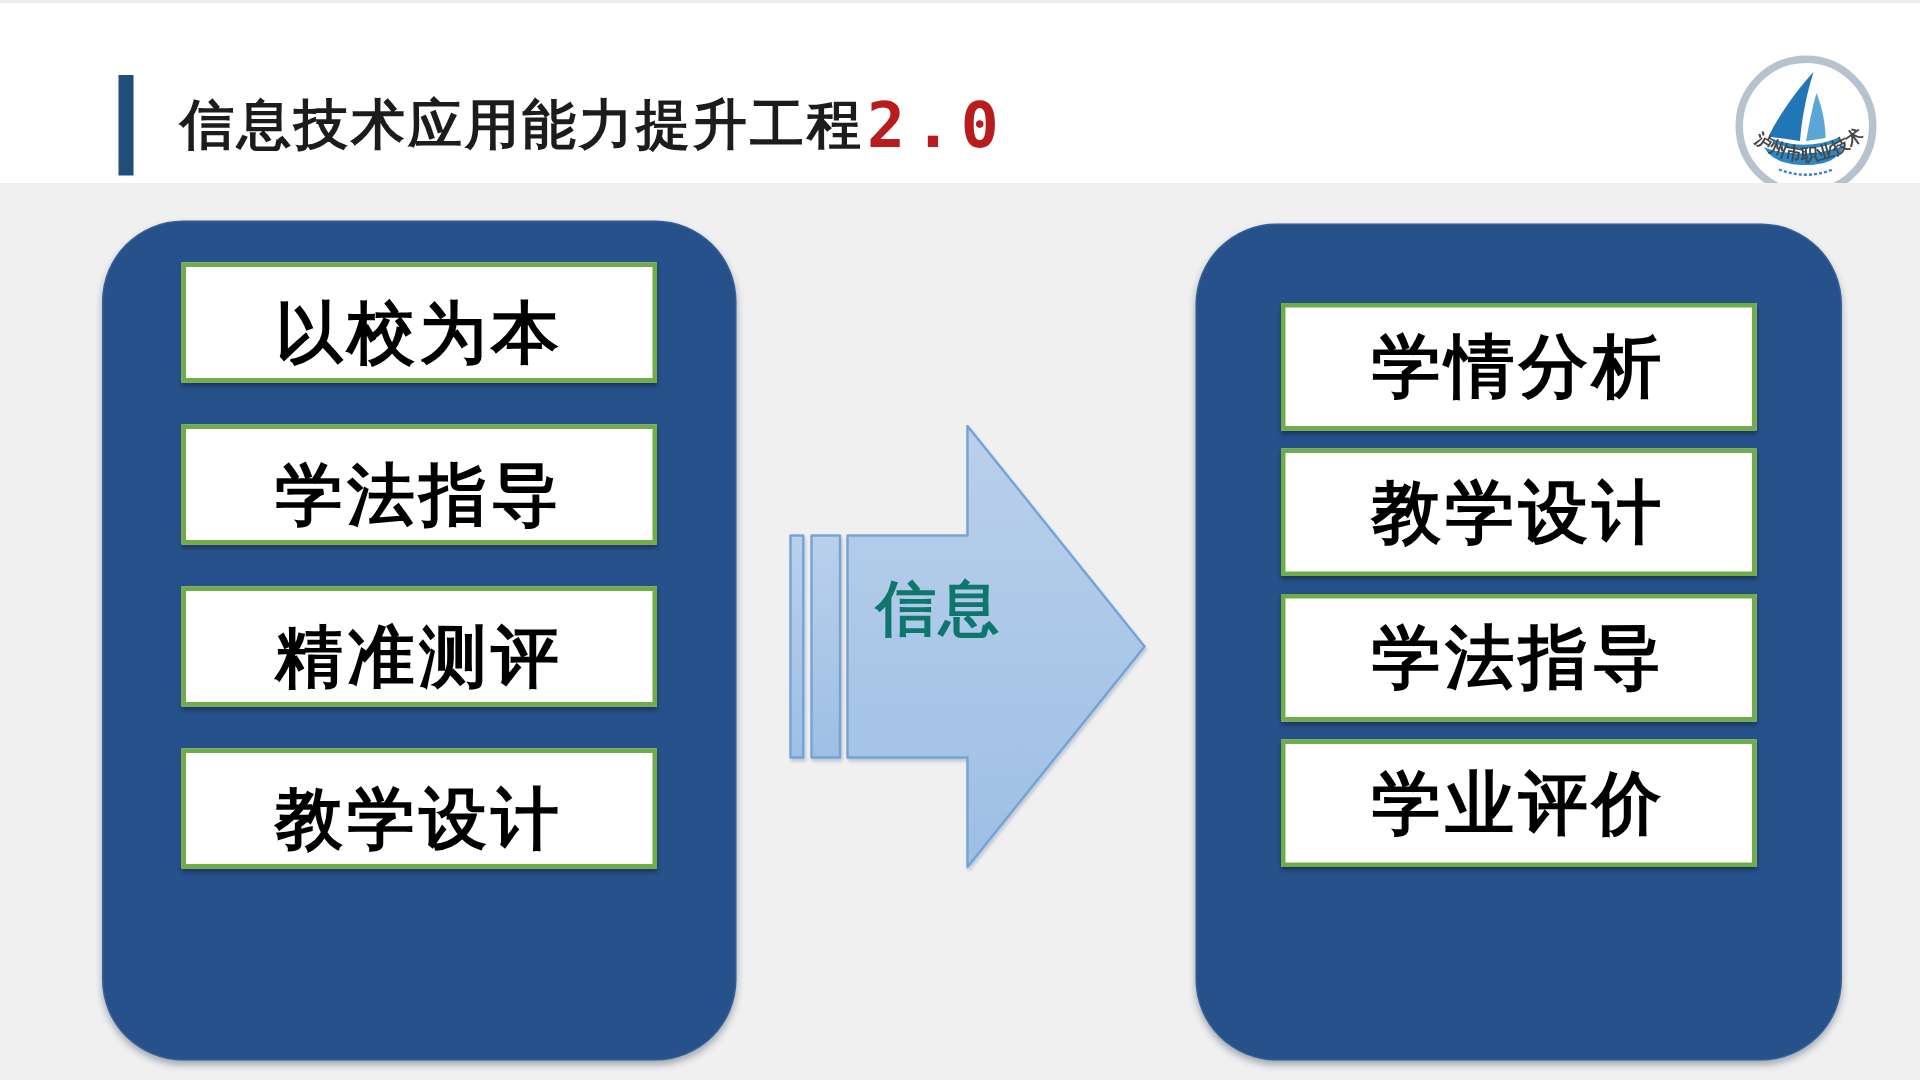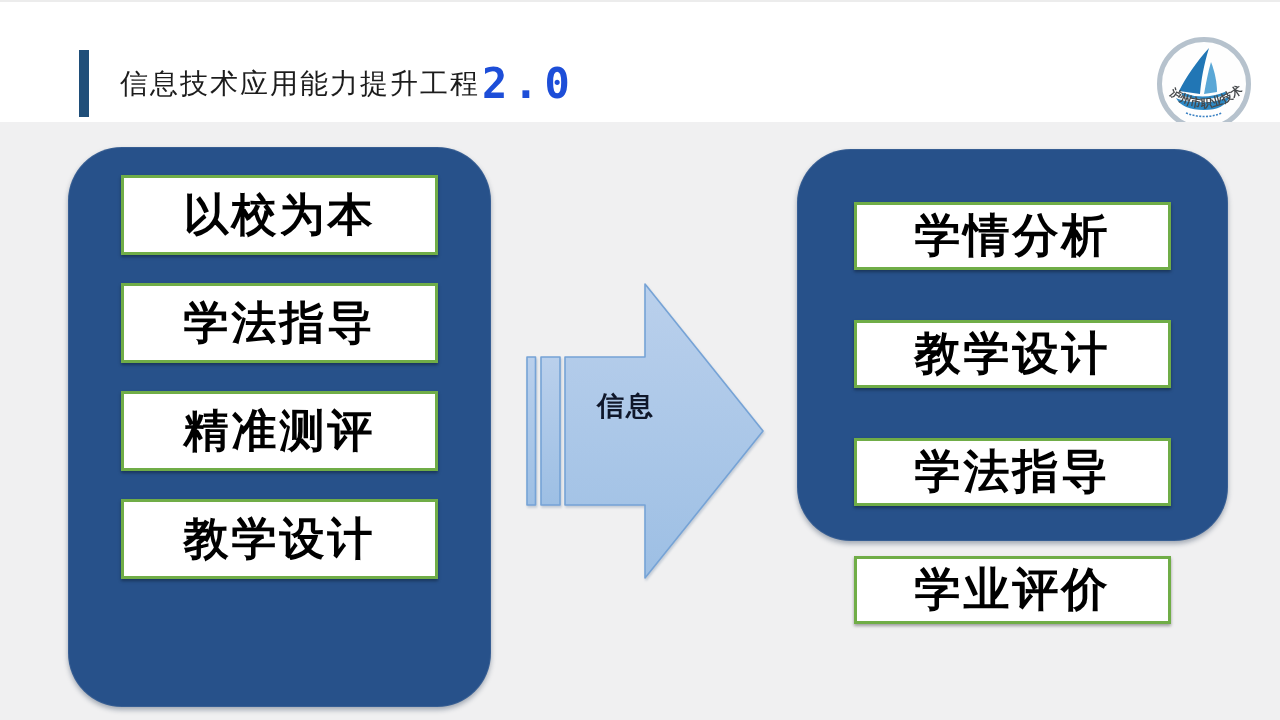--- a/index.html
+++ b/index.html
@@ -26,24 +26,24 @@
   }
   .title-accent{
     position:absolute;left:79px;top:48px;width:10px;height:67px;
     background:var(--accent-blue);
   }
   .title-wrap{
     position:absolute;left:120px;top:48px;height:67px;
     display:flex;align-items:center;white-space:nowrap;
   }
   .title-main{
-    font-size:28px;font-weight:400;color:var(--title-color);letter-spacing:2px;
+    font-size:36px;font-weight:700;color:var(--title-color);letter-spacing:2px;
   }
   .title-version{
-    font-size:42px;font-weight:800;color:#1d4ed8;letter-spacing:6px;margin-left:2px;
+    font-size:42px;font-weight:800;color:#b91c1c;letter-spacing:6px;margin-left:2px;
     font-family:"DejaVu Sans Mono","Liberation Mono",monospace;
   }
   .logo{
     position:absolute;left:1156px;top:34px;width:96px;height:96px;
   }
   
   .content{
     position:absolute;left:0;top:120px;width:1280px;height:600px;
     background:var(--background-gray);
   }
@@ -51,40 +51,40 @@
     position:absolute;background:var(--panel-blue);
     border-radius:54px;
     box-shadow:0 3px 5px rgba(20,40,70,.35), inset 0 0 0 1px rgba(255,255,255,.08);
     display:flex;flex-direction:column;align-items:center;
   }
   .panel.left{
     left:68px;top:25px;width:423px;height:560px;
     padding-top:28px;row-gap:28px;
   }
   .panel.right{
-    left:797px;top:27px;width:431px;height:392px;
-    padding-top:53px;row-gap:50px;
+    left:797px;top:27px;width:431px;height:558px;
+    padding-top:53px;row-gap:12px;
   }
   .white-box{
     width:317px;background:#ffffff;border:3px solid var(--box-border-green);
     display:flex;align-items:center;justify-content:center;
     box-shadow:0 2px 3px rgba(0,0,0,.35);
     font-weight:700;color:#000;letter-spacing:3px;white-space:nowrap;
   }
-  .panel.left .white-box{height:80px;font-size:45px;}
+  .panel.left .white-box{height:80px;font-size:45px;align-items:flex-end;}
   .panel.right .white-box{height:85px;font-size:46px;}
   
   .arrow-group{
     position:absolute;left:526px;top:160px;width:240px;height:300px;
   }
   .arrow-group svg{position:absolute;left:0;top:0;
     filter:drop-shadow(1px 2px 1px rgba(60,90,130,.25));}
   .arrow-label{
     position:absolute;left:30px;top:100px;width:140px;
-    text-align:center;font-size:27px;line-height:48px;font-weight:600;color:#0f172a;
+    text-align:center;font-size:40px;line-height:48px;font-weight:600;color:#0f766e;
     letter-spacing:2px;
   }
 </style>
 </head>
 <body>
 
 <div class="slide">
 
   <div class="header">
     <div class="title-accent"></div>

